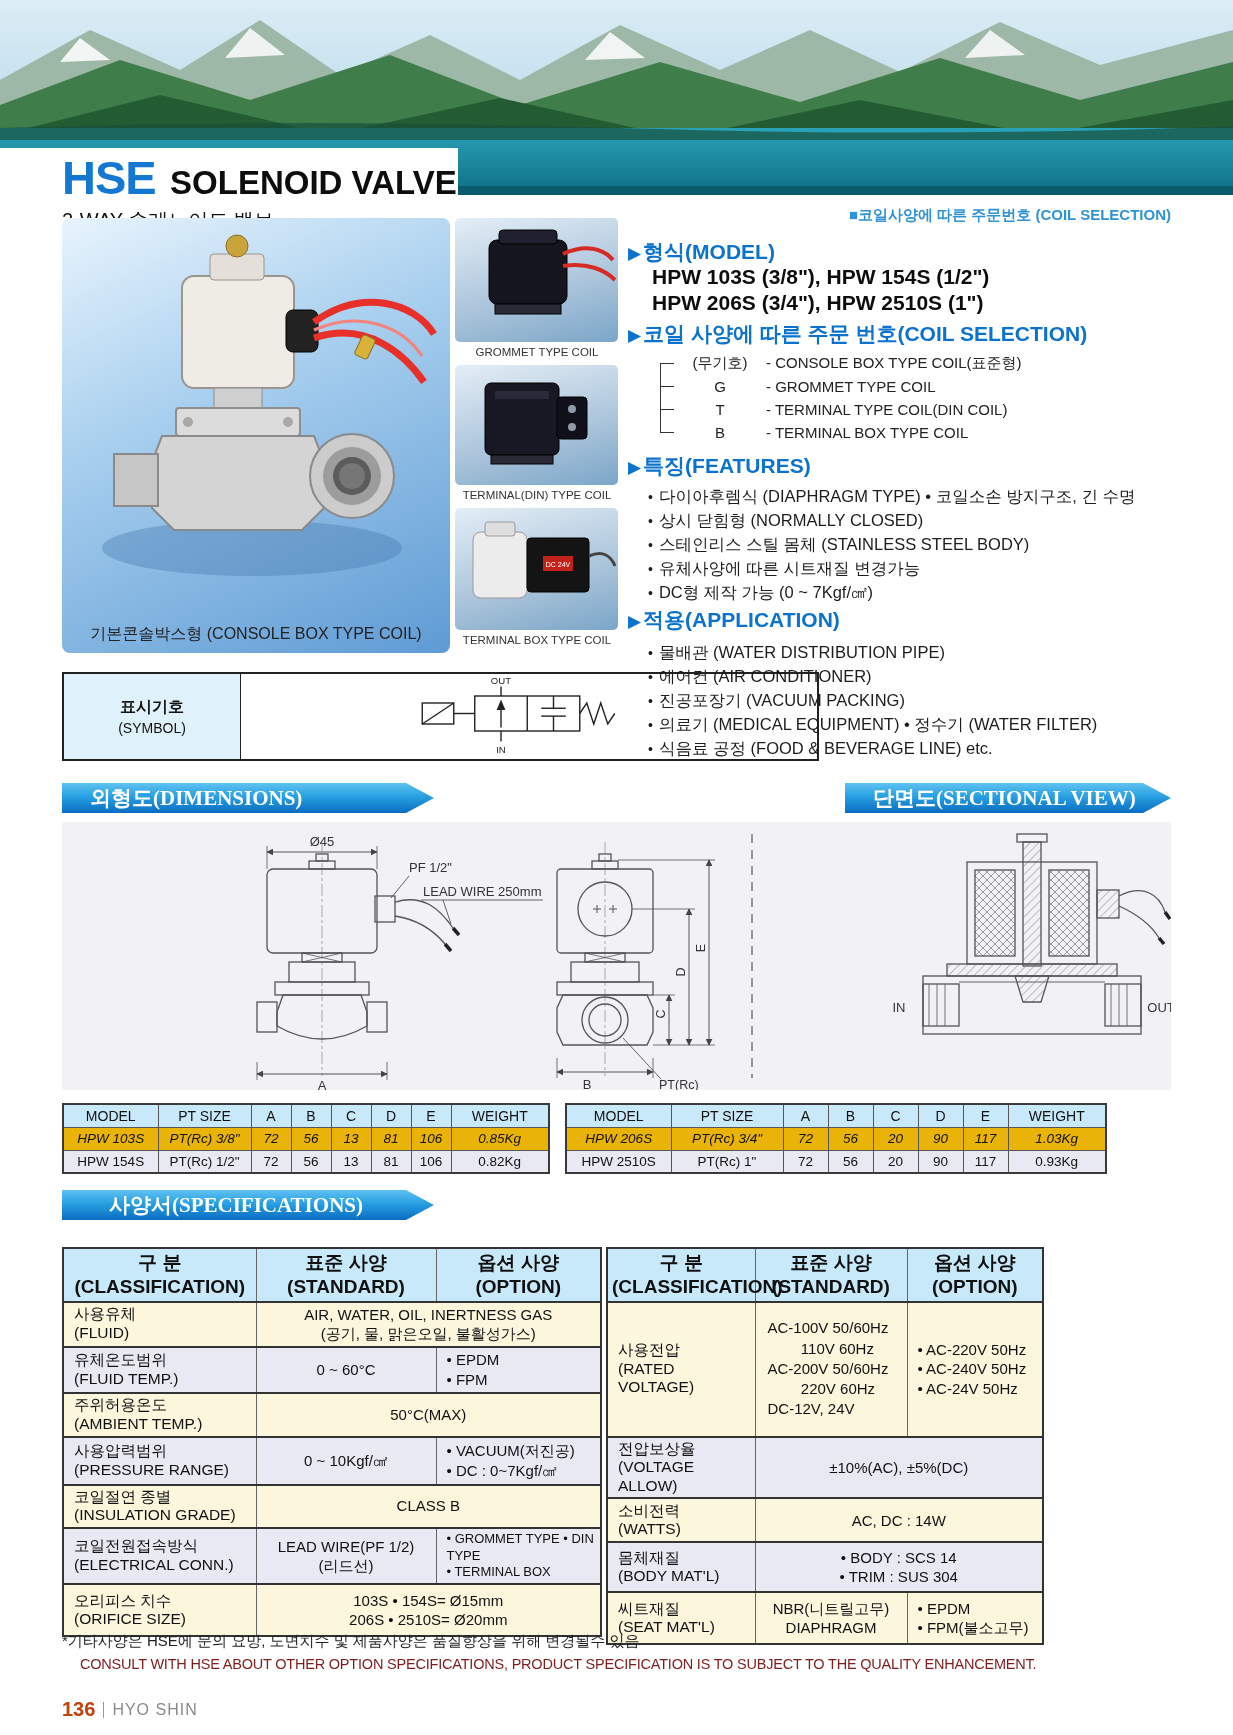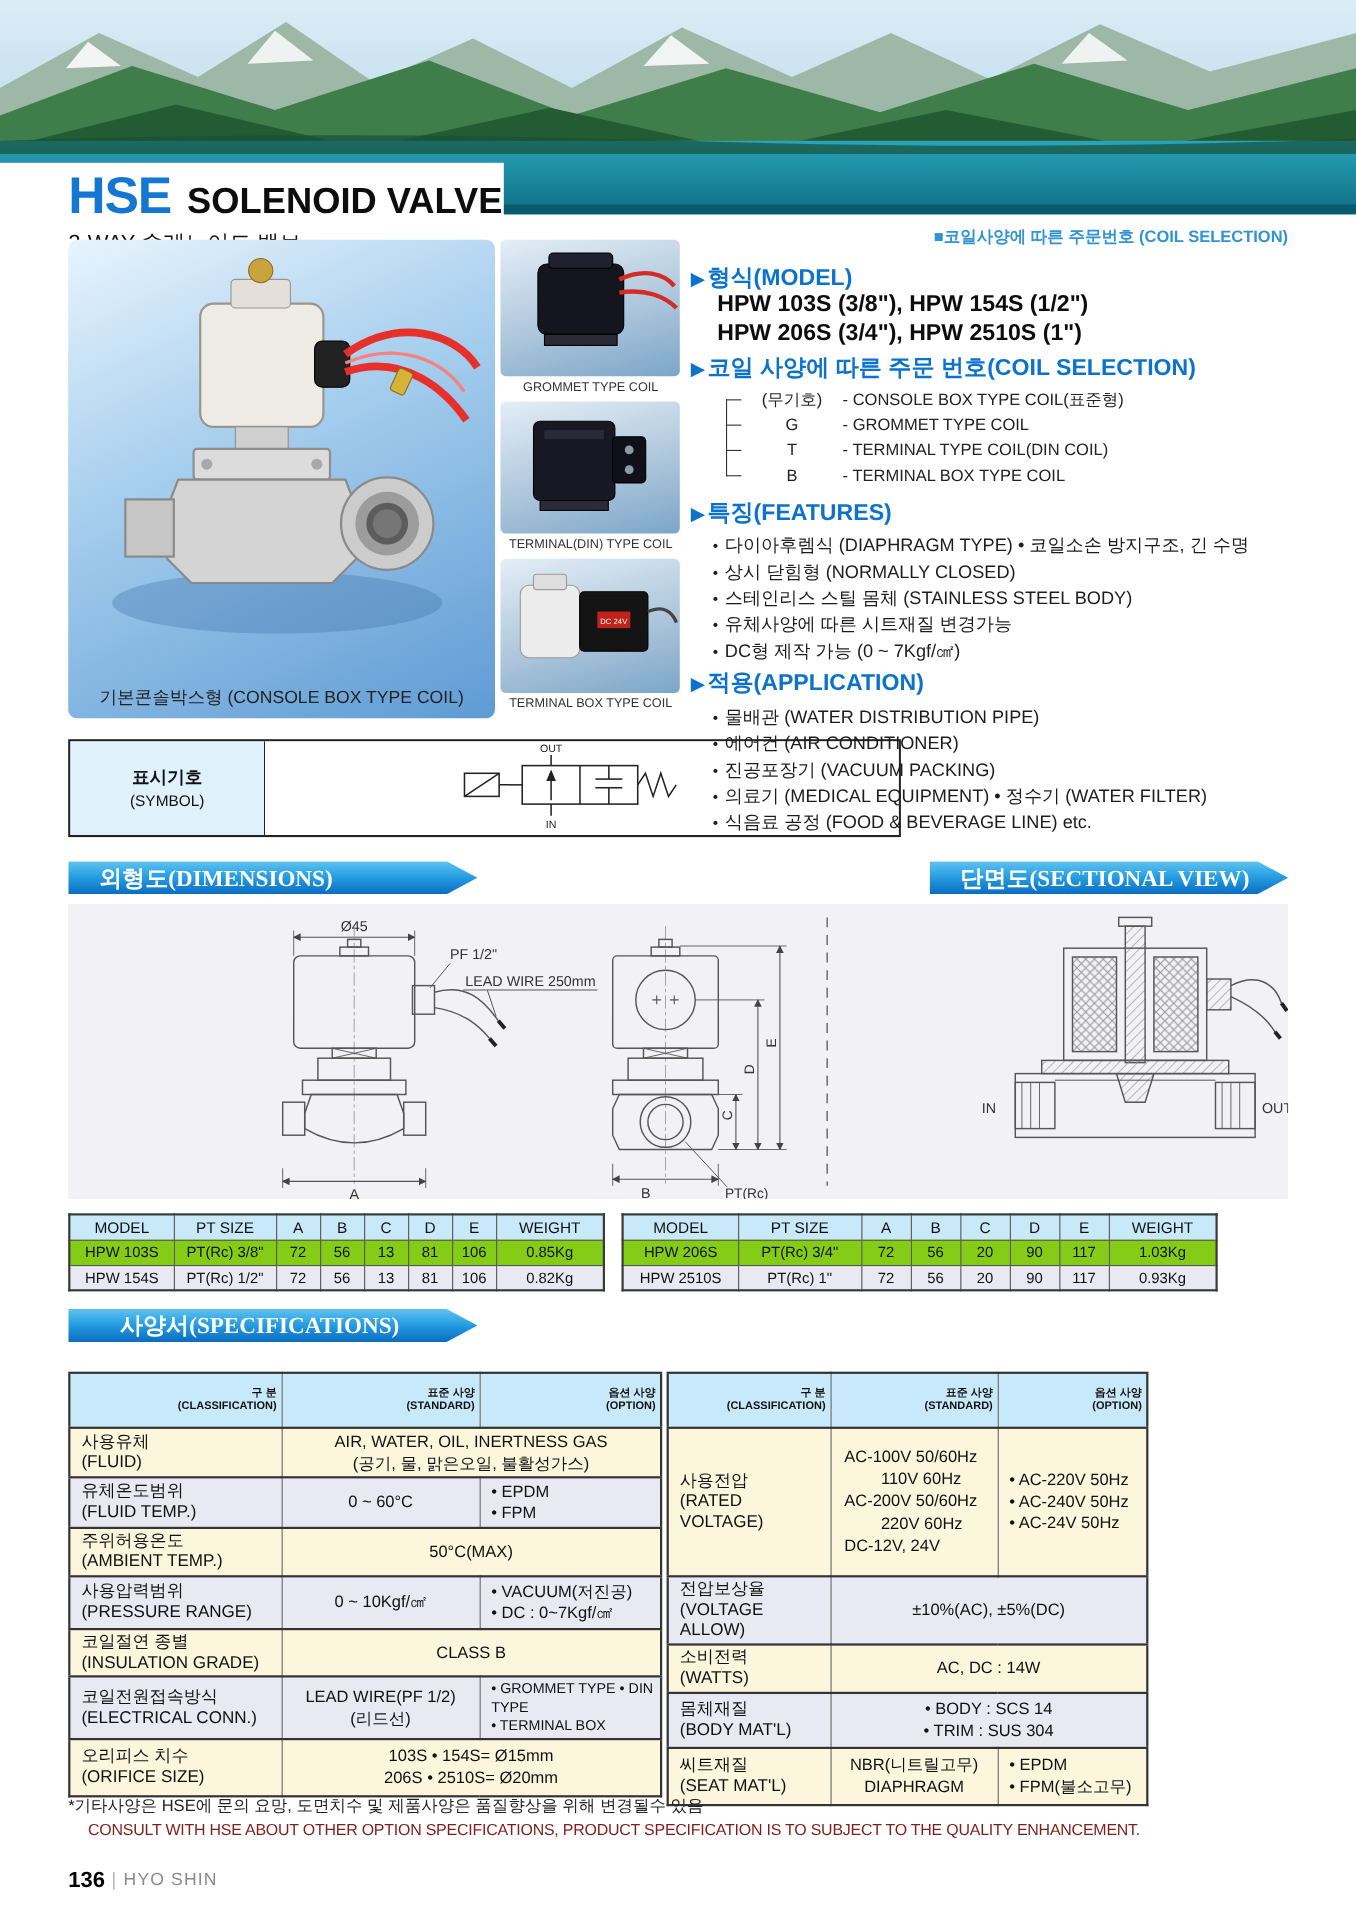--- a/index.html
+++ b/index.html
@@ -54,40 +54,40 @@
   
   #panel{left:62px;top:822px;width:1109px;height:268px;background:#f1f1f6;}
   #panel svg text{fill:#333;font-family:"Liberation Sans",sans-serif;}
 
   
   table{border-collapse:collapse;table-layout:fixed;}
   .dimtab{position:absolute;top:1103px;border:2px solid #3a3a3a;}
   .dimtab td{border:1px solid #555;text-align:center;font-size:13.5px;color:#111;padding:0;}
   .dimtab tr{height:23px;}
   .dimtab .hrow td{background:#c8e9fa;font-size:14px;}
-  .dimtab .r0 td{background:#84cc16;}
+  .dimtab .r0 td{background:#eab308;font-style:italic;}
   .dimtab .r1 td{background:#e9e9f4;}
 
   
   .spec{position:absolute;top:1247px;border:2.5px solid #333;}
   .spec td{border:1px solid #666;font-size:15px;color:#111;padding:2px 4px;vertical-align:middle;box-sizing:border-box;}
   .spec tr{border-top:2.5px solid #333;}
-  .spec .h td{background:#c8e9fa;text-align:right;font-weight:bold;font-size:10px;white-space:pre-line;line-height:1.25;}
+  .spec .h td{background:#c8e9fa;text-align:center;font-weight:bold;font-size:19px;white-space:pre-line;line-height:1.25;}
   .spec .lbl{text-align:left;padding-left:10px;white-space:pre-line;line-height:1.2;font-size:15.5px;}
   .spec .val{text-align:center;white-space:pre-line;line-height:1.3;}
   .spec .bl{text-align:left;padding-left:10px;white-space:pre-line;line-height:1.3;}
   .spec .pre{white-space:pre;text-align:left;padding-left:12px;line-height:1.35;}
   .cream td{background:#fbf6dc;}
   .lav td{background:#e9e9f4;}
 
   
   #note-kr{left:62px;top:1632px;font-size:15px;color:#222;}
   #note-en{left:80px;top:1656px;font-size:14.5px;color:#7f1d1d;letter-spacing:-0.2px;}
   #footer{left:62px;top:1698px;display:flex;align-items:center;}
-  #footer .pg{font-size:20px;font-weight:bold;color:#000000;}
+  #footer .pg{font-size:20px;font-weight:bold;color:#c2410c;}
   #footer .sep{width:1px;height:16px;background:#999;margin:0 8px;}
   #footer .br{font-size:16px;color:#8a8a8a;letter-spacing:1px;}
 </style>
 </head>
 <body>
 
 <div id="page">
 
   <div class="abs" id="photo-banner">
     <svg width="1233" height="195" viewBox="0 0 1233 195" preserveAspectRatio="none">

